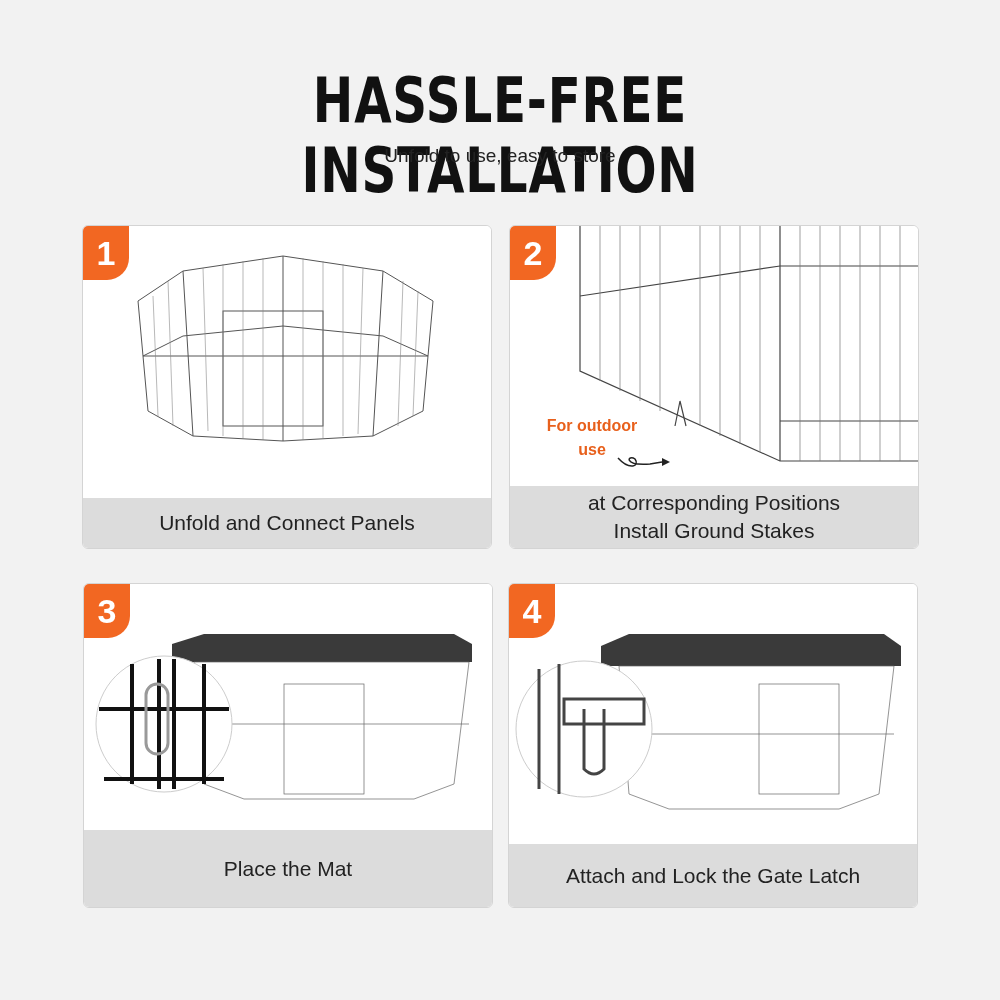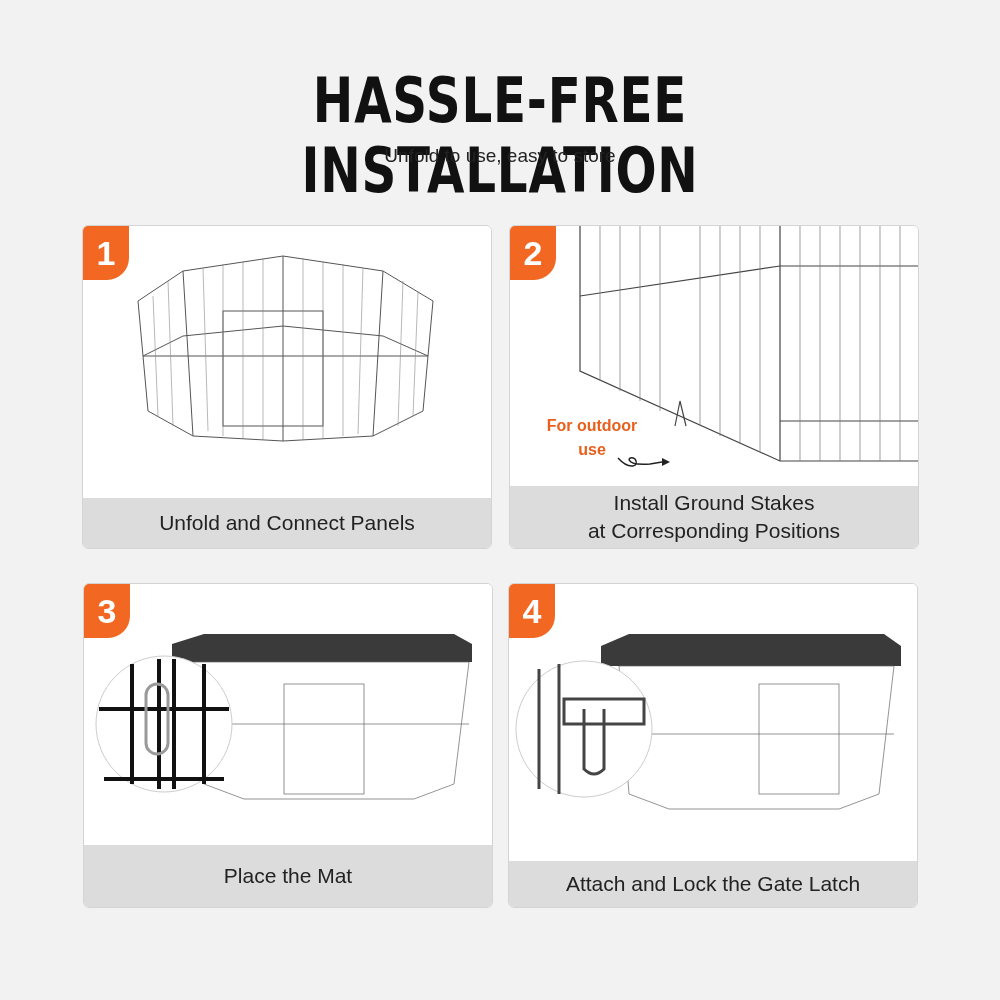--- a/index.html
+++ b/index.html
@@ -80,22 +80,22 @@
       </g>
       <path d="M108,232 C120,245 130,240 125,233 C118,228 112,240 140,238 L152,236" stroke="#222" stroke-width="1.5" fill="none"></path>
       <polygon points="152,232 160,236 152,240" fill="#222"></polygon>
     </svg>
     <div class="outdoor" style="left:0px; top:188px; width:164px;">
       <div>For outdoor</div>
       <div>use</div>
     </div>
   </div>
   <div class="caption" style="height:62px; flex-direction:column;">
+    <div>at Corresponding Positions</div>
     <div>Install Ground Stakes</div>
-    <div>at Corresponding Positions</div>
   </div>
 </div>
 
 <div class="card" style="left:83px; top:583px; height:323px;">
   <div class="badge">3</div>
   <div class="img" style="height:260px;">
     <svg width="408" height="260" viewBox="0 0 408 260">
       <polygon points="88,60 120,50 370,50 388,60 388,78 88,78" fill="#3a3a3a"></polygon>
       <g stroke="#666" stroke-width="0.7" fill="none">
         <polygon points="110,78 385,78 370,200 330,215 160,215 120,200"></polygon>
@@ -107,21 +107,21 @@
         <line x1="48" y1="80" x2="48" y2="200"></line>
           <line x1="75" y1="75" x2="75" y2="205"></line>
           <line x1="90" y1="75" x2="90" y2="205"></line>
           <line x1="120" y1="80" x2="120" y2="200"></line>
         <line x1="15" y1="125" x2="145" y2="125"></line>
           <line x1="20" y1="195" x2="140" y2="195"></line>
       </g>
       <rect x="62" y="100" width="22" height="70" rx="11" fill="none" stroke="#999" stroke-width="3"></rect>
     </svg>
   </div>
-  <div class="caption" style="height:62px;">Place the Mat</div>
+  <div class="caption" style="height:77px;">Place the Mat</div>
 </div>
 
 <div class="card" style="left:508px; top:583px; height:323px;">
   <div class="badge">4</div>
   <div class="img" style="height:260px;">
     <svg width="408" height="260" viewBox="0 0 408 260">
       <polygon points="92,62 120,50 375,50 392,62 392,82 92,82" fill="#3a3a3a"></polygon>
       <g stroke="#666" stroke-width="0.7" fill="none">
         <polygon points="110,82 385,82 370,210 330,225 160,225 120,210"></polygon>
         <line x1="110" y1="150" x2="385" y2="150"></line>
@@ -129,14 +129,14 @@
       </g>
       <circle cx="75" cy="145" r="68" fill="#fff" stroke="#ccc"></circle>
       <g stroke="#444" stroke-width="3" fill="none">
         <line x1="30" y1="85" x2="30" y2="205"></line>
           <line x1="50" y1="80" x2="50" y2="210"></line>
         <rect x="55" y="115" width="80" height="25"></rect>
           <path d="M75,125 L75,185 Q85,195 95,185 L95,125"></path>
       </g>
     </svg>
   </div>
-  <div class="caption" style="height:46px;">Attach and Lock the Gate Latch</div>
+  <div class="caption" style="height:63px;">Attach and Lock the Gate Latch</div>
 </div>
 
 </body></html>

